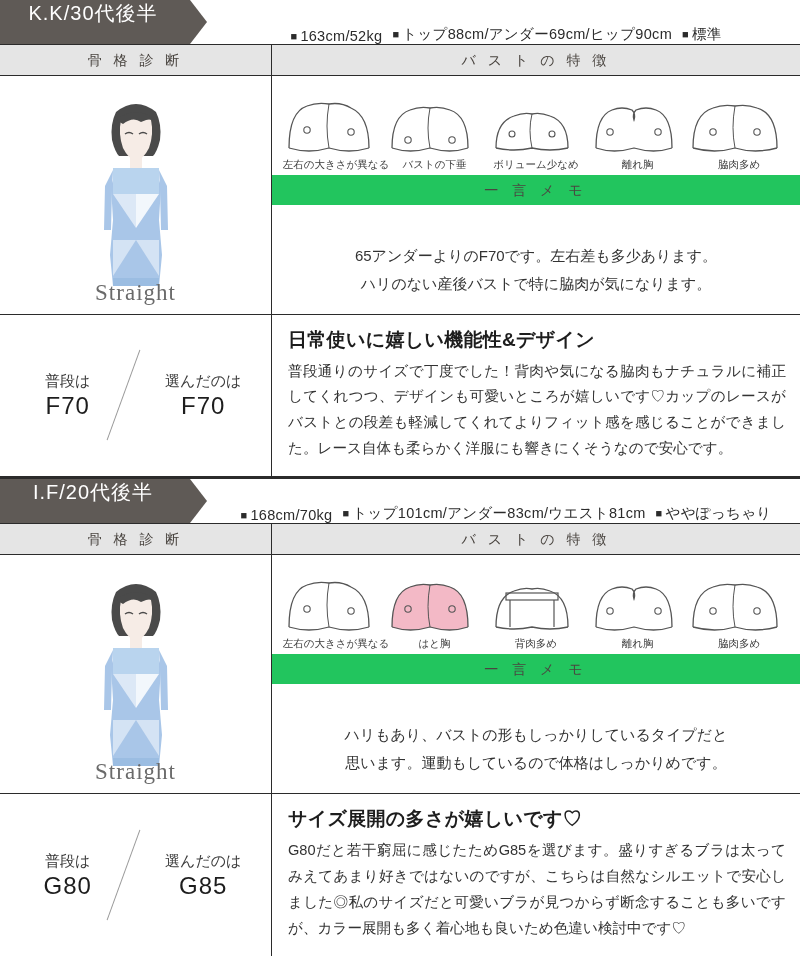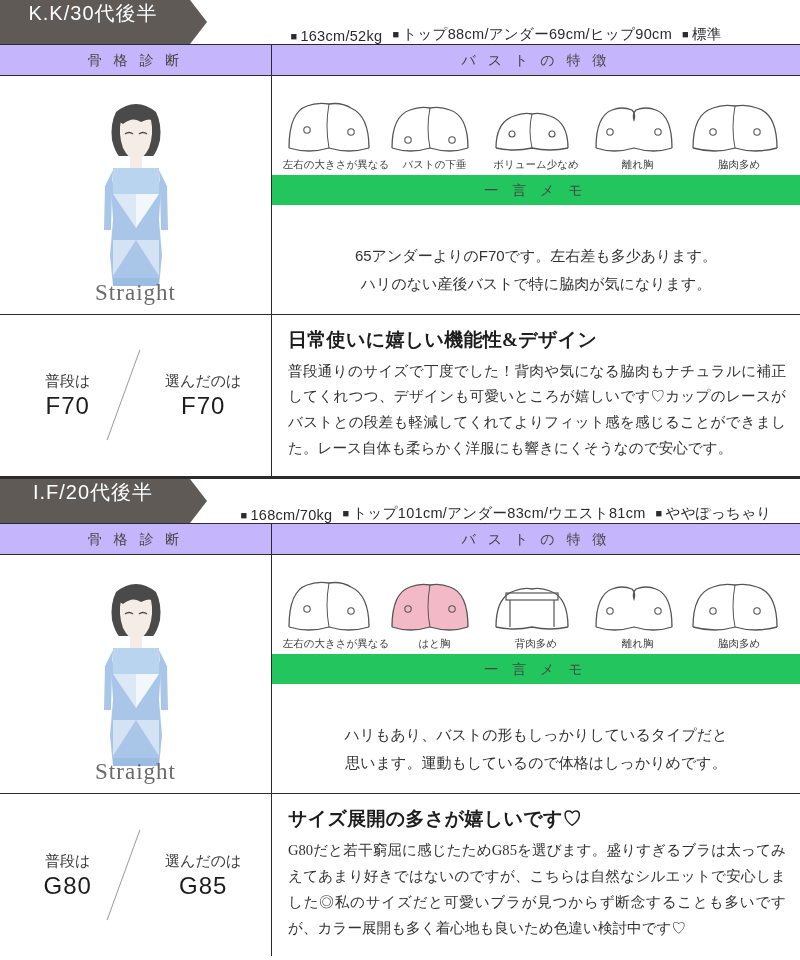--- a/index.html
+++ b/index.html
@@ -48,21 +48,21 @@
   
   .rev-body{display:flex;border-bottom:1px solid #2b2b2b;}
   .col-left{
     width:272px;box-sizing:border-box;
     border-right:1px solid #2b2b2b;
     display:flex;flex-direction:column;
   }
   .col-right{flex:1;display:flex;flex-direction:column;}
 
   .band{
-    background:#c4b5fd;color:#4a4540;
+    background:#e5e5e5;color:#4a4540;
     text-align:center;font-size:14px;letter-spacing:4px;
     height:30px;line-height:30px;
     border-bottom:1px solid #2b2b2b;
   }
   .band-memo{
     background:#22c55e;color:#4a4540;
     text-align:center;font-size:14px;letter-spacing:5px;
     height:30px;line-height:30px;
     border-top:1px solid #ffffff;
   }
@@ -98,21 +98,21 @@
   .size-val{font-size:24px;color:#1d1d1d;line-height:1.05;letter-spacing:1px;}
   .size-divider{
     position:absolute;left:50%;top:0;bottom:0;width:1px;
     background:transparent;
   }
   .size-divider::before{
     content:"";position:absolute;left:-13px;top:50%;
     transform:translateY(-50%) rotate(20deg);
     width:1px;height:96px;background:#9a9a9a;
   }
-  .comment-box{flex:1;padding:10px 14px 14px 16px;box-sizing:border-box;font-family:Liberation Serif, serif;}
+  .comment-box{flex:1;padding:10px 14px 14px 16px;box-sizing:border-box;}
   .comment-title{
     font-size:19px;font-weight:bold;color:#1d1d1d;
     margin:2px 0 6px;letter-spacing:0.3px;
   }
   .comment-text{font-size:14.6px;line-height:1.78;color:#333;text-align:justify;}
 
   .straight-label{
     text-align:center;font-family:"Liberation Serif", serif;
     font-size:23px;color:#6a6a6a;letter-spacing:1px;
     margin-top:-28px;padding-bottom:8px;

